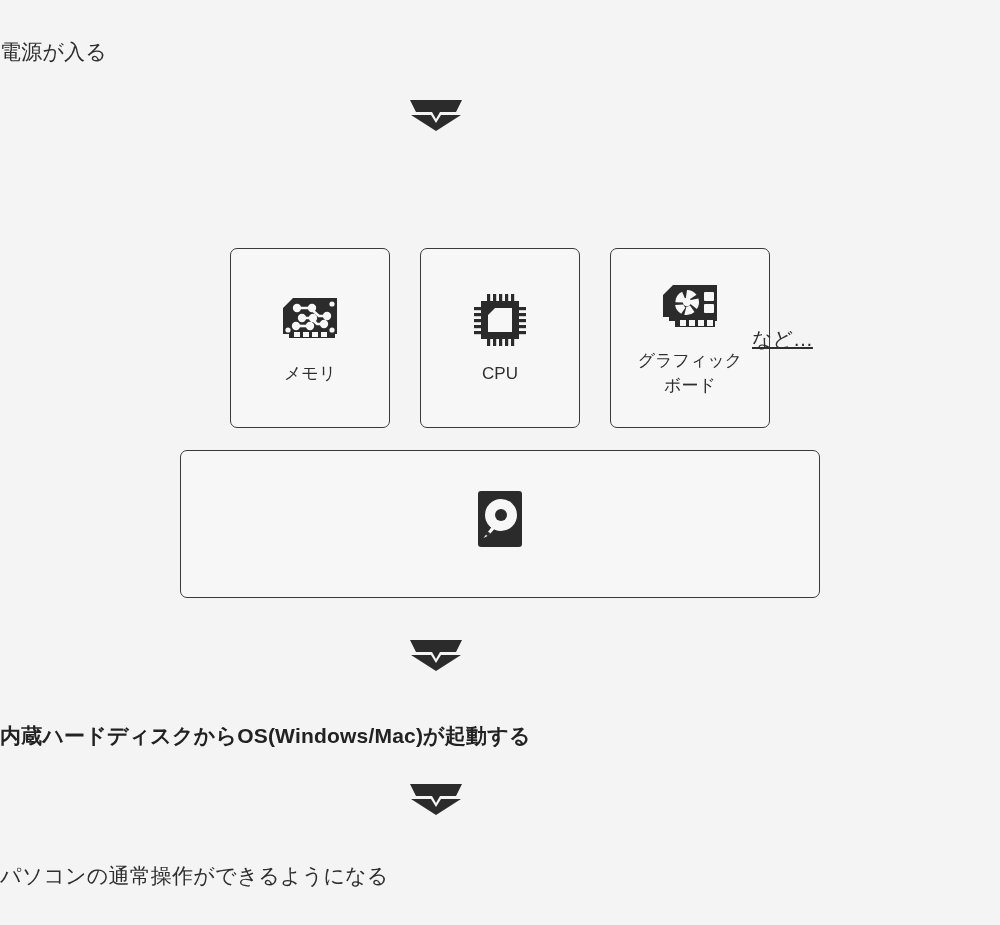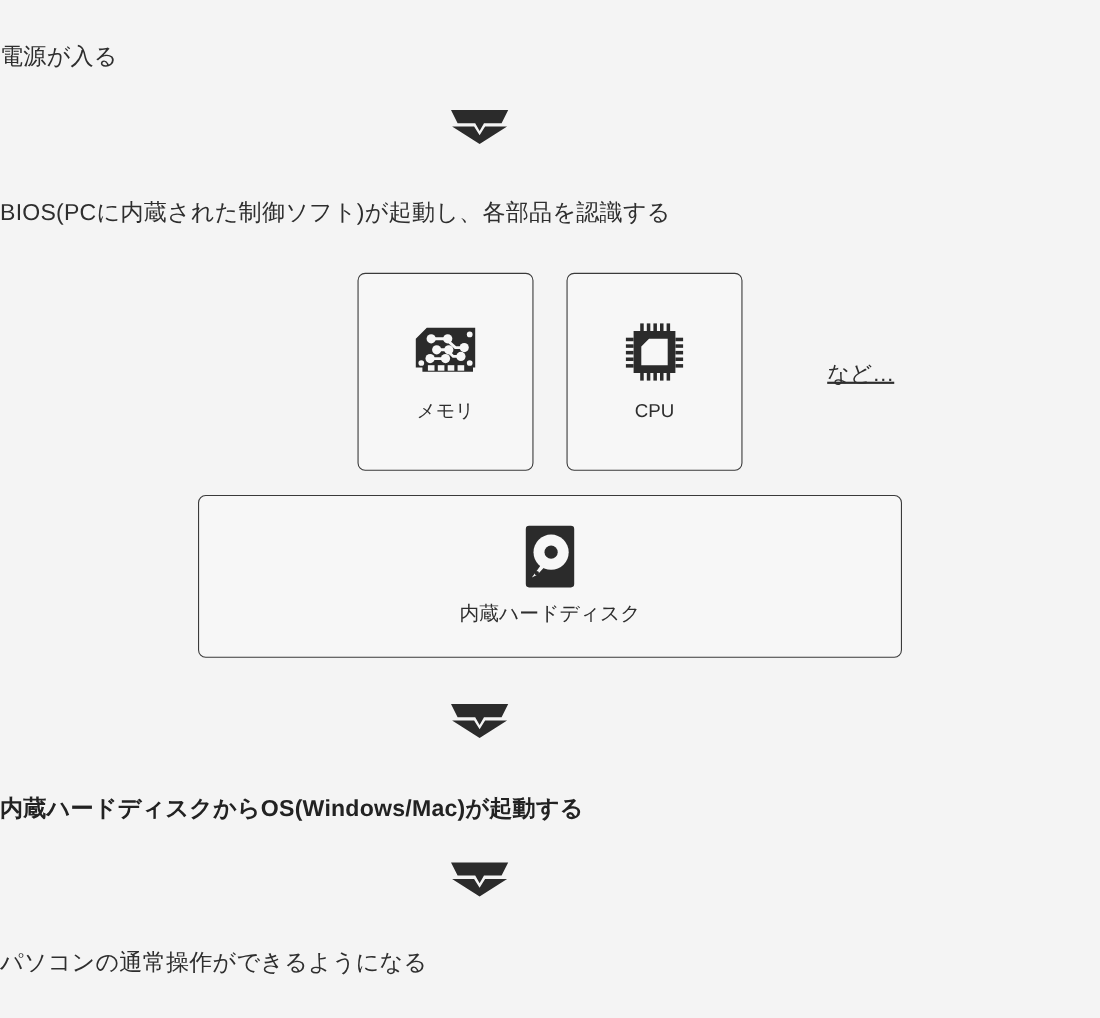--- a/index.html
+++ b/index.html
@@ -134,23 +134,20 @@
     <div class="step-text">電源が入る</div>
   </div>
 
   <div class="r2 arrow-wrap">
     <svg class="arrow" width="64" height="34" viewBox="0 0 64 34">
       <path d="M6 2 L58 2 L52 14 L36 14 L32 21 L28 14 L12 14 Z" fill="#2b2b2b"></path>
       <path d="M7 17 L27 17 L32 25 L37 17 L57 17 L32 33 Z" fill="#2b2b2b"></path>
     </svg>
   </div>
 
-  <div class="r3">
-    <div class="step-text">BIOS(PCに内蔵された制御ソフト)が起動し、各部品を認識する</div>
-  </div>
 
   <div class="r4 cards-row">
 
     <div class="card small">
       <div class="card-icon">
         <svg width="62" height="52" viewBox="0 0 62 52">
           <path d="M14 4 H58 V40 H56 V44 H10 V40 H4 V14 Z" fill="#2b2b2b"></path>
           <g fill="#f7f7f7">
 
             <circle cx="53" cy="10" r="2.6"></circle>
@@ -209,36 +206,61 @@
             <rect x="48" y="40" width="7" height="3.2"></rect>
 
             <path d="M10 10 H48 V48 H10 Z
                      M17 24 L24 17 H41 V41 H17 Z" fill-rule="evenodd"></path>
           </g>
         </svg>
       </div>
       <div class="card-label">CPU</div>
     </div>
 
+    <div class="card small">
+      <div class="card-icon">
+        <svg width="62" height="52" viewBox="0 0 62 52">
+          <path d="M14 4 H58 V40 H56 V46 H16 V40 H10 V36 H4 V14 Z" fill="#2b2b2b"></path>
+          <g fill="#f7f7f7">
+
+            <rect x="45" y="11" width="10" height="9" rx="1"></rect>
+            <rect x="45" y="23" width="10" height="9" rx="1"></rect>
+
+            <circle cx="28" cy="21" r="4.2"></circle>
+            <path d="M28 9 a12 12 0 0 1 9.5 4.8 l-7.2 4.6 a4.6 4.6 0 0 0 -3.4 -1.7 Z"></path>
+            <path d="M39.4 17.5 a12 12 0 0 1 -1.6 10.6 l-6.6 -5.3 a4.6 4.6 0 0 0 0.6 -3.8 Z"></path>
+            <path d="M35.5 30.9 a12 12 0 0 1 -10.2 2.9 l2.2 -8.2 a4.6 4.6 0 0 0 3.5 -1 Z"></path>
+            <path d="M22.2 32.8 a12 12 0 0 1 -6.1 -8.7 l8.4 -0.7 a4.6 4.6 0 0 0 2 3 Z"></path>
+            <path d="M16.4 21.2 a12 12 0 0 1 6.7 -10.4 l3.3 7.8 a4.6 4.6 0 0 0 -2.3 3 Z"></path>
+
+            <rect x="21" y="39" width="6" height="6"></rect>
+            <rect x="30" y="39" width="6" height="6"></rect>
+            <rect x="39" y="39" width="6" height="6"></rect>
+            <rect x="48" y="39" width="6" height="6"></rect>
+          </g>
+        </svg>
+      </div>
+      <div class="card-label">グラフィック
+ボード</div>
+    </div>
 
     <div class="etc-note" style="left:752px; top:78px;">など…</div>
   </div>
 
   <div class="r5 wide-row">
     <div class="card wide">
       <div class="card-icon">
         <svg width="48" height="58" viewBox="0 0 48 58">
           <rect x="2" y="1" width="44" height="56" rx="3" fill="#2b2b2b"></rect>
           <circle cx="25" cy="25" r="16" fill="#f7f7f7"></circle>
           <circle cx="25" cy="25" r="6" fill="#2b2b2b"></circle>
           <path d="M20.5 30 L10.5 44 L7.5 48 L12.5 45.5 L24 33" fill="#f7f7f7"></path>
           <circle cx="12" cy="44" r="2" fill="#2b2b2b"></circle>
         </svg>
       </div>
-      <div class="card-label">内蔵ハードディスク</div>
     </div>
   </div>
 
   <div class="r6 arrow-wrap">
     <svg class="arrow" width="64" height="34" viewBox="0 0 64 34">
       <path d="M6 2 L58 2 L52 14 L36 14 L32 21 L28 14 L12 14 Z" fill="#2b2b2b"></path>
       <path d="M7 17 L27 17 L32 25 L37 17 L57 17 L32 33 Z" fill="#2b2b2b"></path>
     </svg>
   </div>
 

